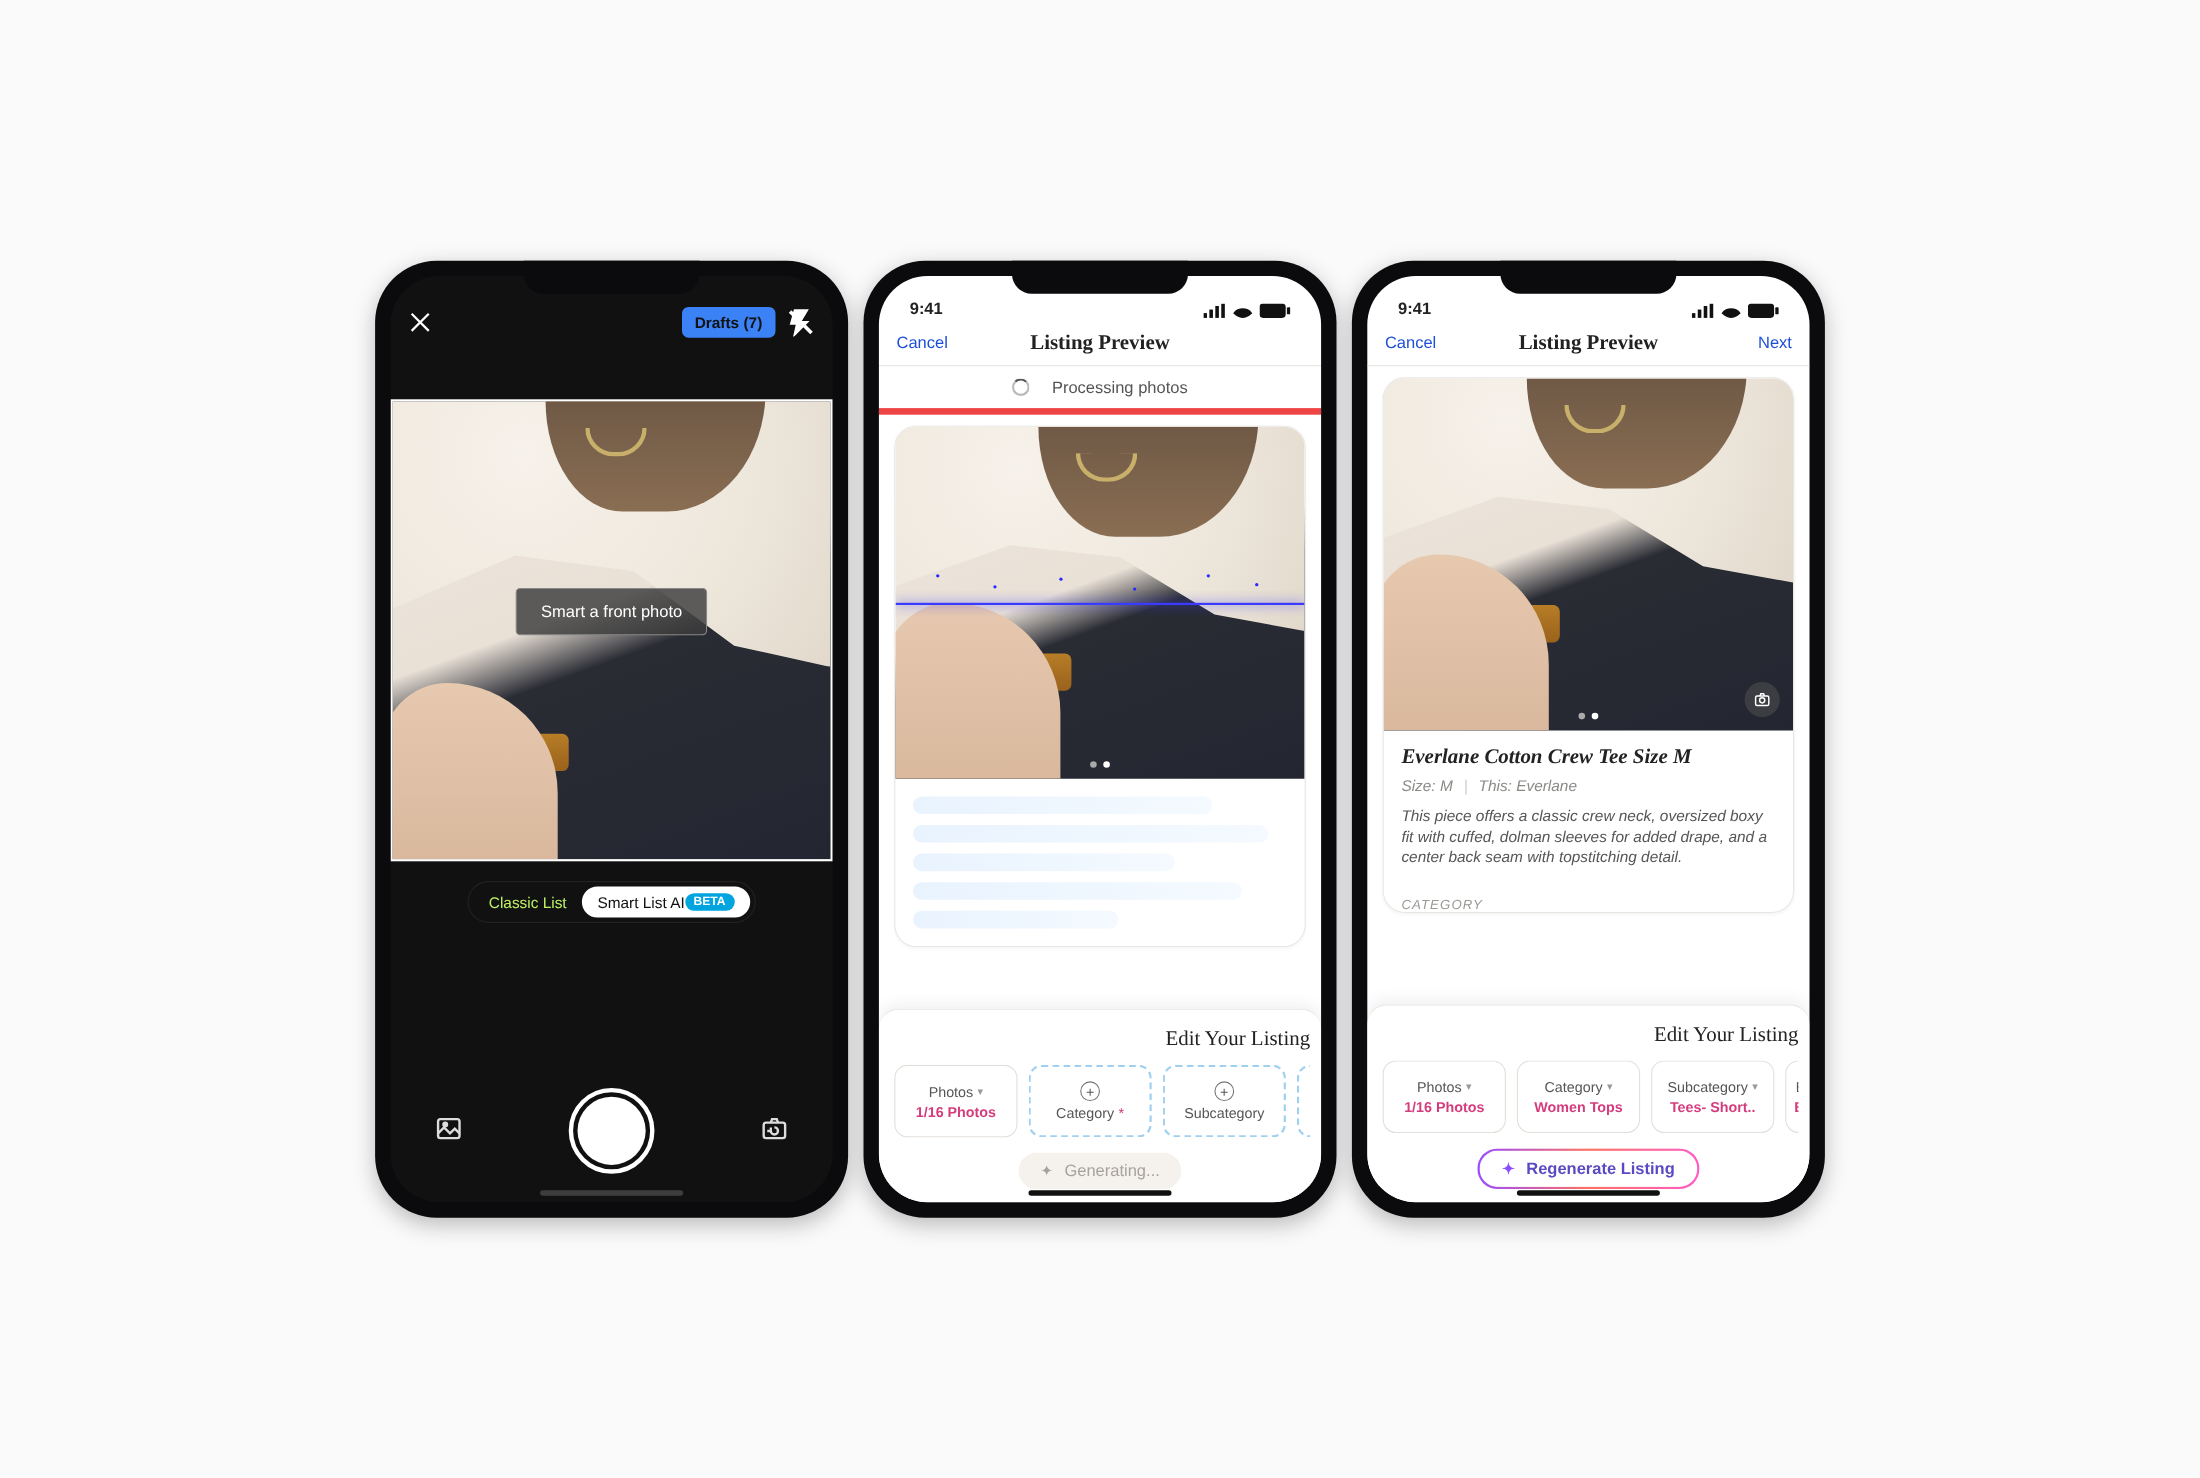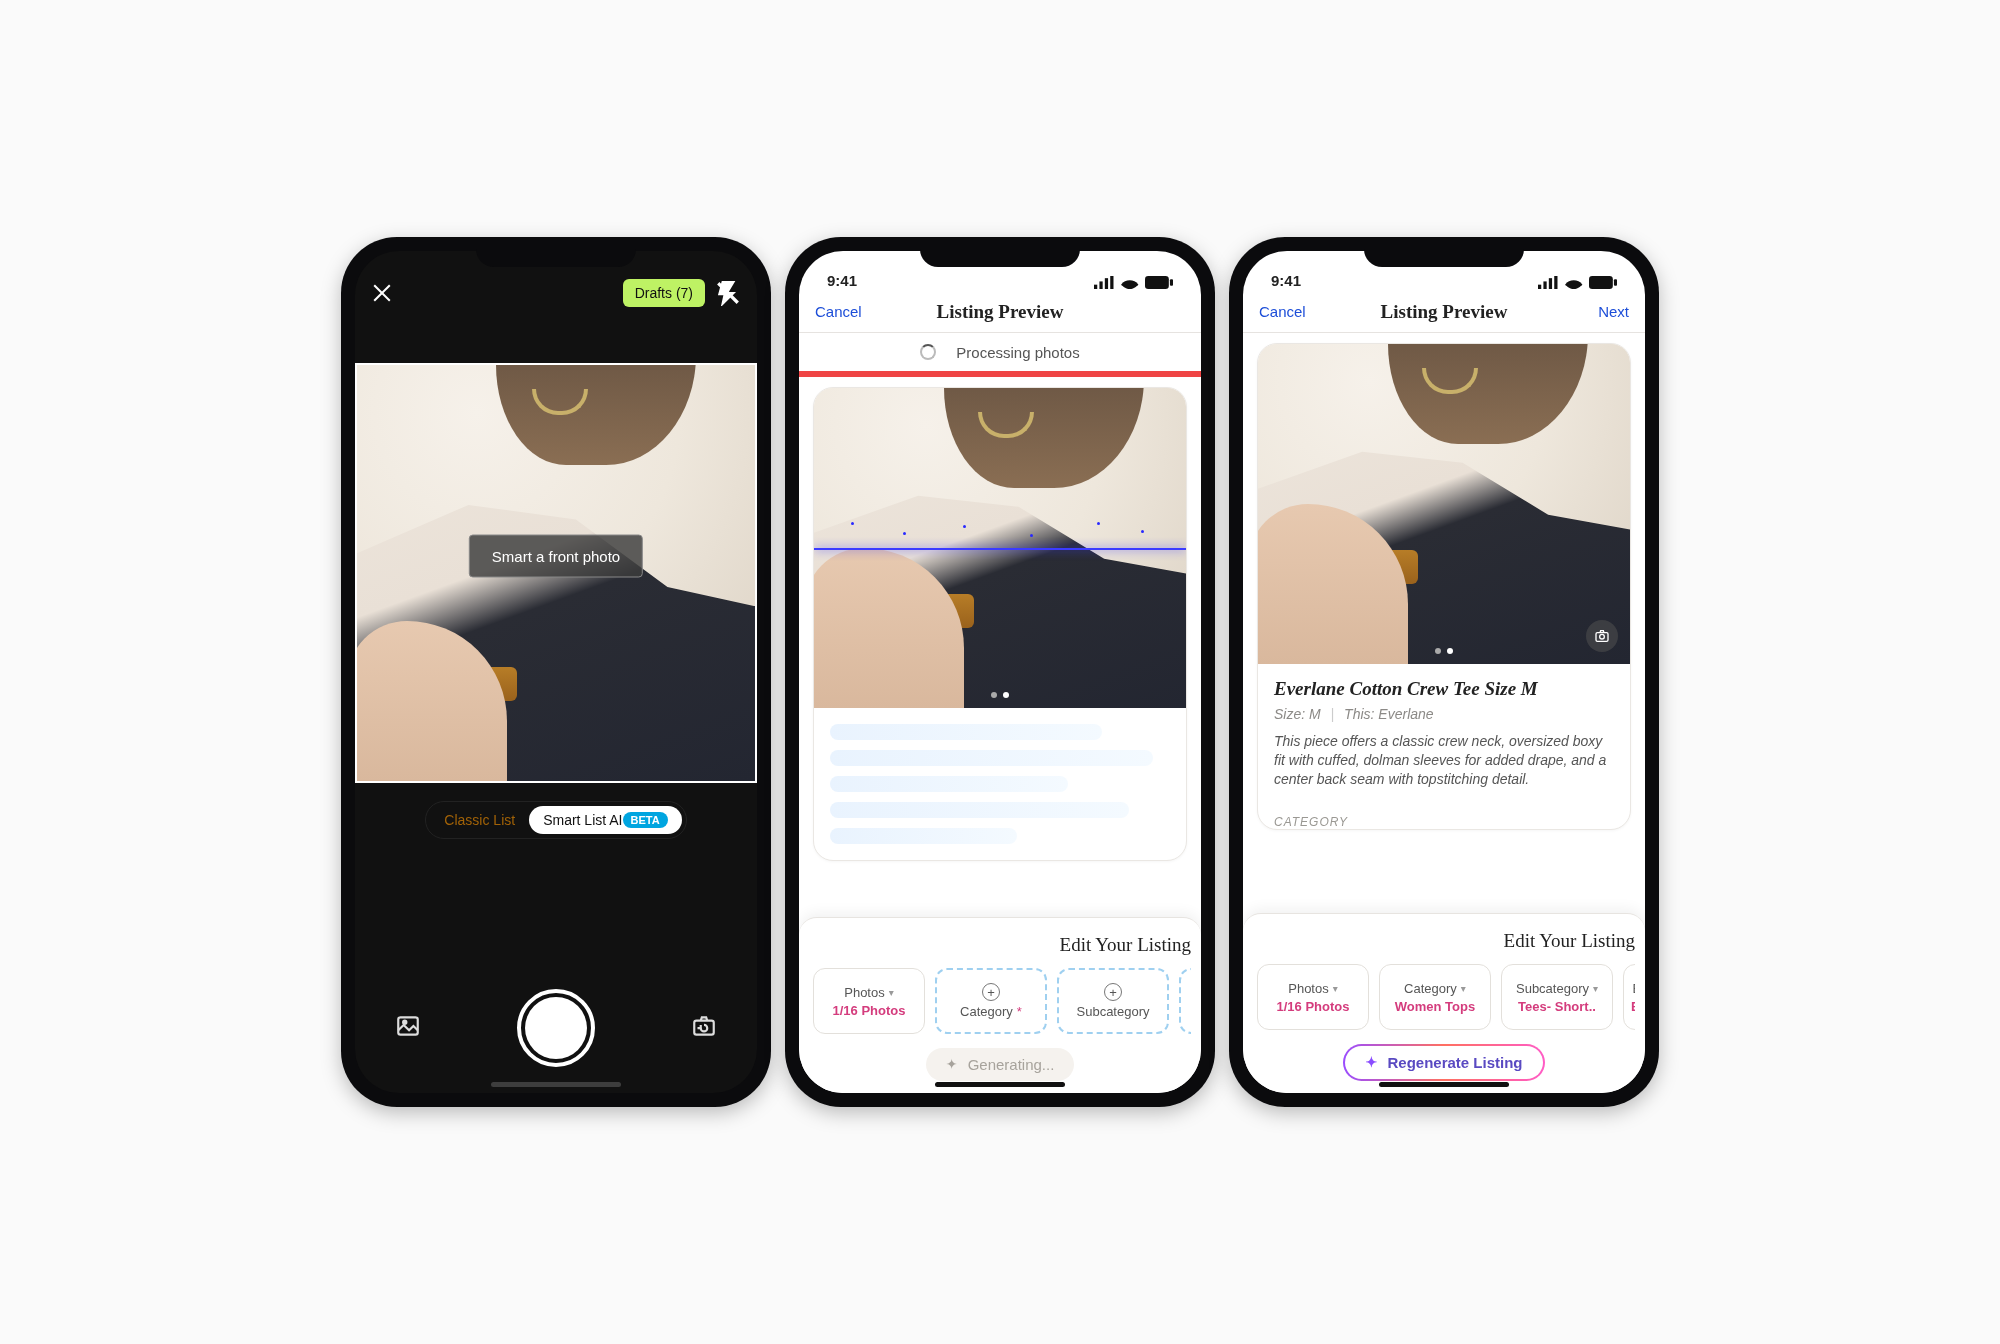--- a/index.html
+++ b/index.html
@@ -64,22 +64,22 @@
     position: relative;
   }
   .s1-close::before, .s1-close::after {
     content:""; position:absolute; left:10px; top:0;
     width:2px; height:22px; background:#fff;
   }
   .s1-close::before { transform: rotate(45deg); }
   .s1-close::after  { transform: rotate(-45deg); }
   .s1-top-right { display:flex; align-items:center; gap:10px; }
   .drafts-btn {
-    background:#bef264; color:#111;
-    font-weight:400; font-size:14px;
+    background:#3b82f6; color:#111;
+    font-weight:700; font-size:14px;
     padding:6px 12px; border-radius:6px; border:none;
   }
   .flash-off {
     width:26px; height:26px; position:relative;
   }
   .flash-off svg { width:26px; height:26px; }
 
   
   .viewfinder {
     position: relative;
@@ -141,21 +141,21 @@
     margin-top:18px;
   }
   .mode-pill {
     background:#111;
     border-radius:22px;
     display:flex; align-items:center;
     padding:4px;
     border:1px solid #222;
   }
   .mode-opt {
-    color:#a16207; font-size:14px;
+    color:#bef264; font-size:14px;
     padding:6px 14px;
   }
   .mode-opt.active {
     background:#fff; color:#111;
     border-radius:18px;
     display:flex; align-items:center; gap:0;
   }
   .beta-tag {
     background:#00a5e0; color:#fff;
     font-size:11px; font-weight:700;

